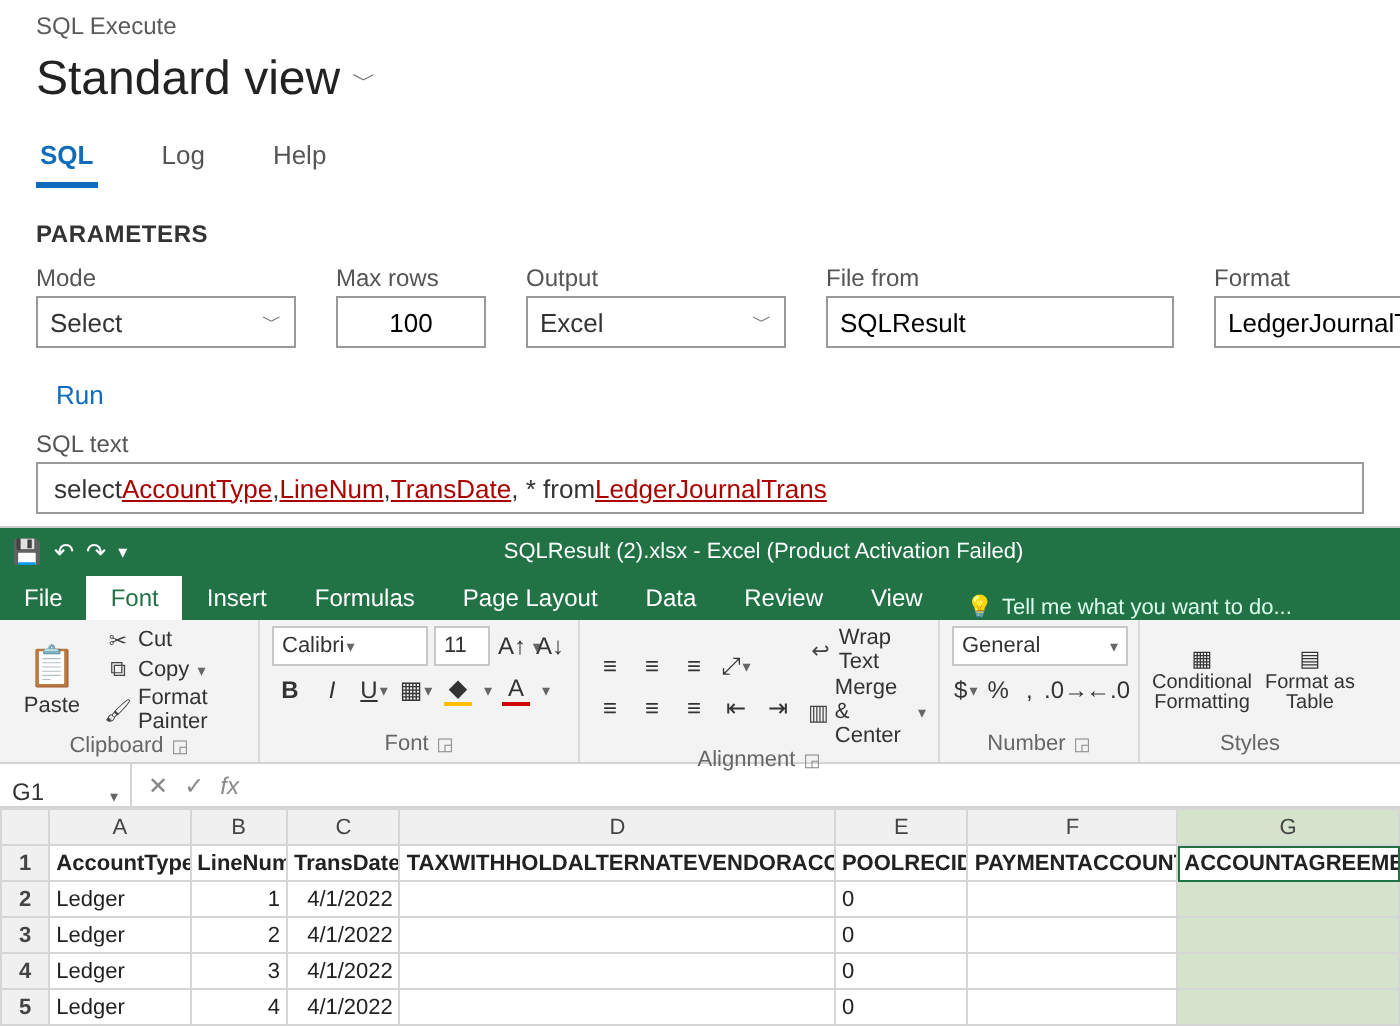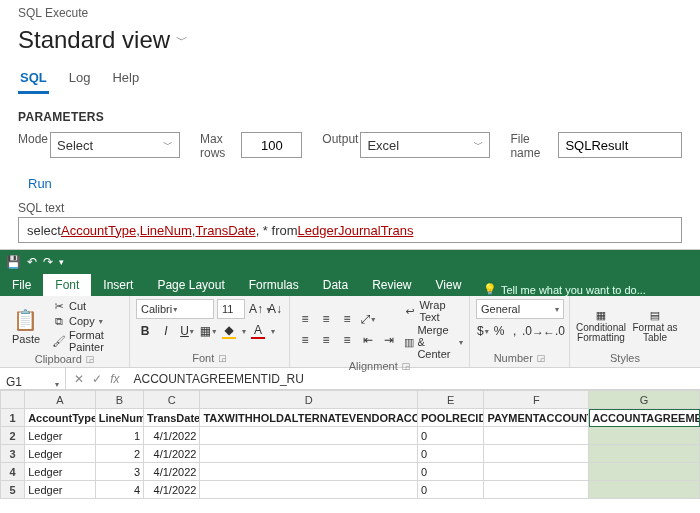--- a/index.html
+++ b/index.html
@@ -2,32 +2,32 @@
 <html><head>
 <meta charset="utf-8">
 <style>
   * { box-sizing: border-box; margin: 0; padding: 0; font-family: "Segoe UI", Arial, sans-serif; }
   body { width: 700px; height: 513px; overflow: hidden; background: #fff; font-size: 12px; color: #333; }
   .upper { padding: 6px 18px 0 18px; }
   .crumb { font-size: 12px; color: #5a5a5a; margin-bottom: 6px; }
   .title-row { display: flex; align-items: center; gap: 6px; margin-bottom: 12px; }
   .title { font-size: 24px; font-weight: 400; color: #222; }
   .chev { color: #777; font-size: 12px; }
-  .tabs { display: flex; gap: 18px; border: none; margin-bottom: 16px; font-size: 13px; }
+  .tabs { display: flex; gap: 30px; border: none; margin-bottom: 16px; font-size: 13px; }
   .tab { padding: 4px 2px 6px 2px; cursor: pointer; color: #555; }
   .tab.active { color: #0f6cbd; border-bottom: 3px solid #0f6cbd; font-weight:600;}
   .section-head { font-size: 12px; font-weight: 700; letter-spacing: .3px; margin-bottom: 8px; }
   .param-row { display: flex; gap: 20px; margin-bottom: 8px; }
-  .field { display: flex; gap: 2px; }
+  .field { display: flex; flex-direction: column; gap: 2px; }
   .field label { font-size: 12px; color: #555; }
   .ctrl { border: 1px solid #999; height: 26px; padding: 0 6px; font-size: 13px; background:#fff; display:flex; align-items:center; justify-content:space-between; }
   .ctrl input { border: none; outline: none; width: 100%; font-size: 13px; background:transparent;}
   .dd { width: 130px; }
   .dd .chv { color:#666; font-size:10px; margin-left:4px;}
-  .mode-dd{width:130px;} .rows-dd{width:75px;} .out-dd{width:130px;} .file-dd{width:140px;} .fmt-dd{width:110px;}
+  .mode-dd{width:130px;} .rows-dd{width:75px;} .out-dd{width:130px;} .file-dd{width:174px;} .fmt-dd{width:110px;}
   .rows-dd input{text-align:center;}
   .link { color: #0f6cbd; font-size: 13px; margin: 8px 0 10px 10px; cursor:pointer; display:inline-block;}
   .sql-label{font-size:12px;color:#555;margin-bottom:2px;}
   .sql-box { border:1px solid #999; padding:4px 8px; font-size:13px; height:26px; display:flex; align-items:center; overflow:hidden; white-space:nowrap;}
   .sql-box .kw{color:#333;}
   .sql-box .col{color:#a00; text-decoration: underline;}
   .sql-box .tbl{color:#a00; text-decoration: underline;}
 
   
   .excel { position:relative; margin-top:6px; width: calc(100% + 0px); border-top:1px solid #ccc;}
@@ -104,21 +104,21 @@
       </div>
     </div>
     <div class="field">
       <label>Output</label>
       <div class="ctrl dd out-dd">
         <span>Excel</span>
         <span class="chv">﹀</span>
       </div>
     </div>
     <div class="field">
-      <label>File name</label>
+      <label>File from</label>
       <div class="ctrl file-dd">
         <input value="SQLResult" style="">
       </div>
     </div>
     <div class="field">
       <label>Format</label>
       <div class="ctrl fmt-dd" style="border-right:none;">
         <input value="LedgerJournalTrans" style="">
       </div>
     </div>
@@ -142,27 +142,28 @@
 <div class="excel">
   <div class="titlebar">
     <div class="tb-left">
       <span class="tb-icons">
         <span>💾</span>
         <span>↶</span>
         <span>↷</span>
         <span style="font-size:9px;">▾</span>
       </span>
     </div>
+    <div class="tb-center">SQLResult (2).xlsx - Excel (Product Activation Failed)</div>
   </div>
   <div class="filetab-row">
     <div class="ft">File</div>
     <div class="ft active">Font</div>
     <div class="ft">Insert</div>
+    <div class="ft">Formulas</div>
     <div class="ft">Page Layout</div>
-    <div class="ft">Formulas</div>
     <div class="ft">Data</div>
     <div class="ft">Review</div>
     <div class="ft">View</div>
     <div class="tellme" style="margin-left:10px;">
       <span>💡</span>
       <span>Tell me what you want to do...</span>
     </div>
   </div>
 
   <div class="ribbon">
@@ -314,21 +315,20 @@
   <div class="namebar">
     <div class="namebox">
         <span>G1</span>
         <span class="drp" style="margin-left:auto;">▾</span>
       </div>
     <div class="fxicons">
       <span>✕</span>
       <span>✓</span>
       <span><i>fx</i></span>
     </div>
-    <div class="fxval"><span>ACCOUNTAGREEMENTID_RU</span></div>
   </div>
 
   <table class="sheet">
     <colgroup>
         <col class="corner">
         <col class="cA">
         <col class="cB">
         <col class="cC">
         <col class="cD">
         <col class="cE">

